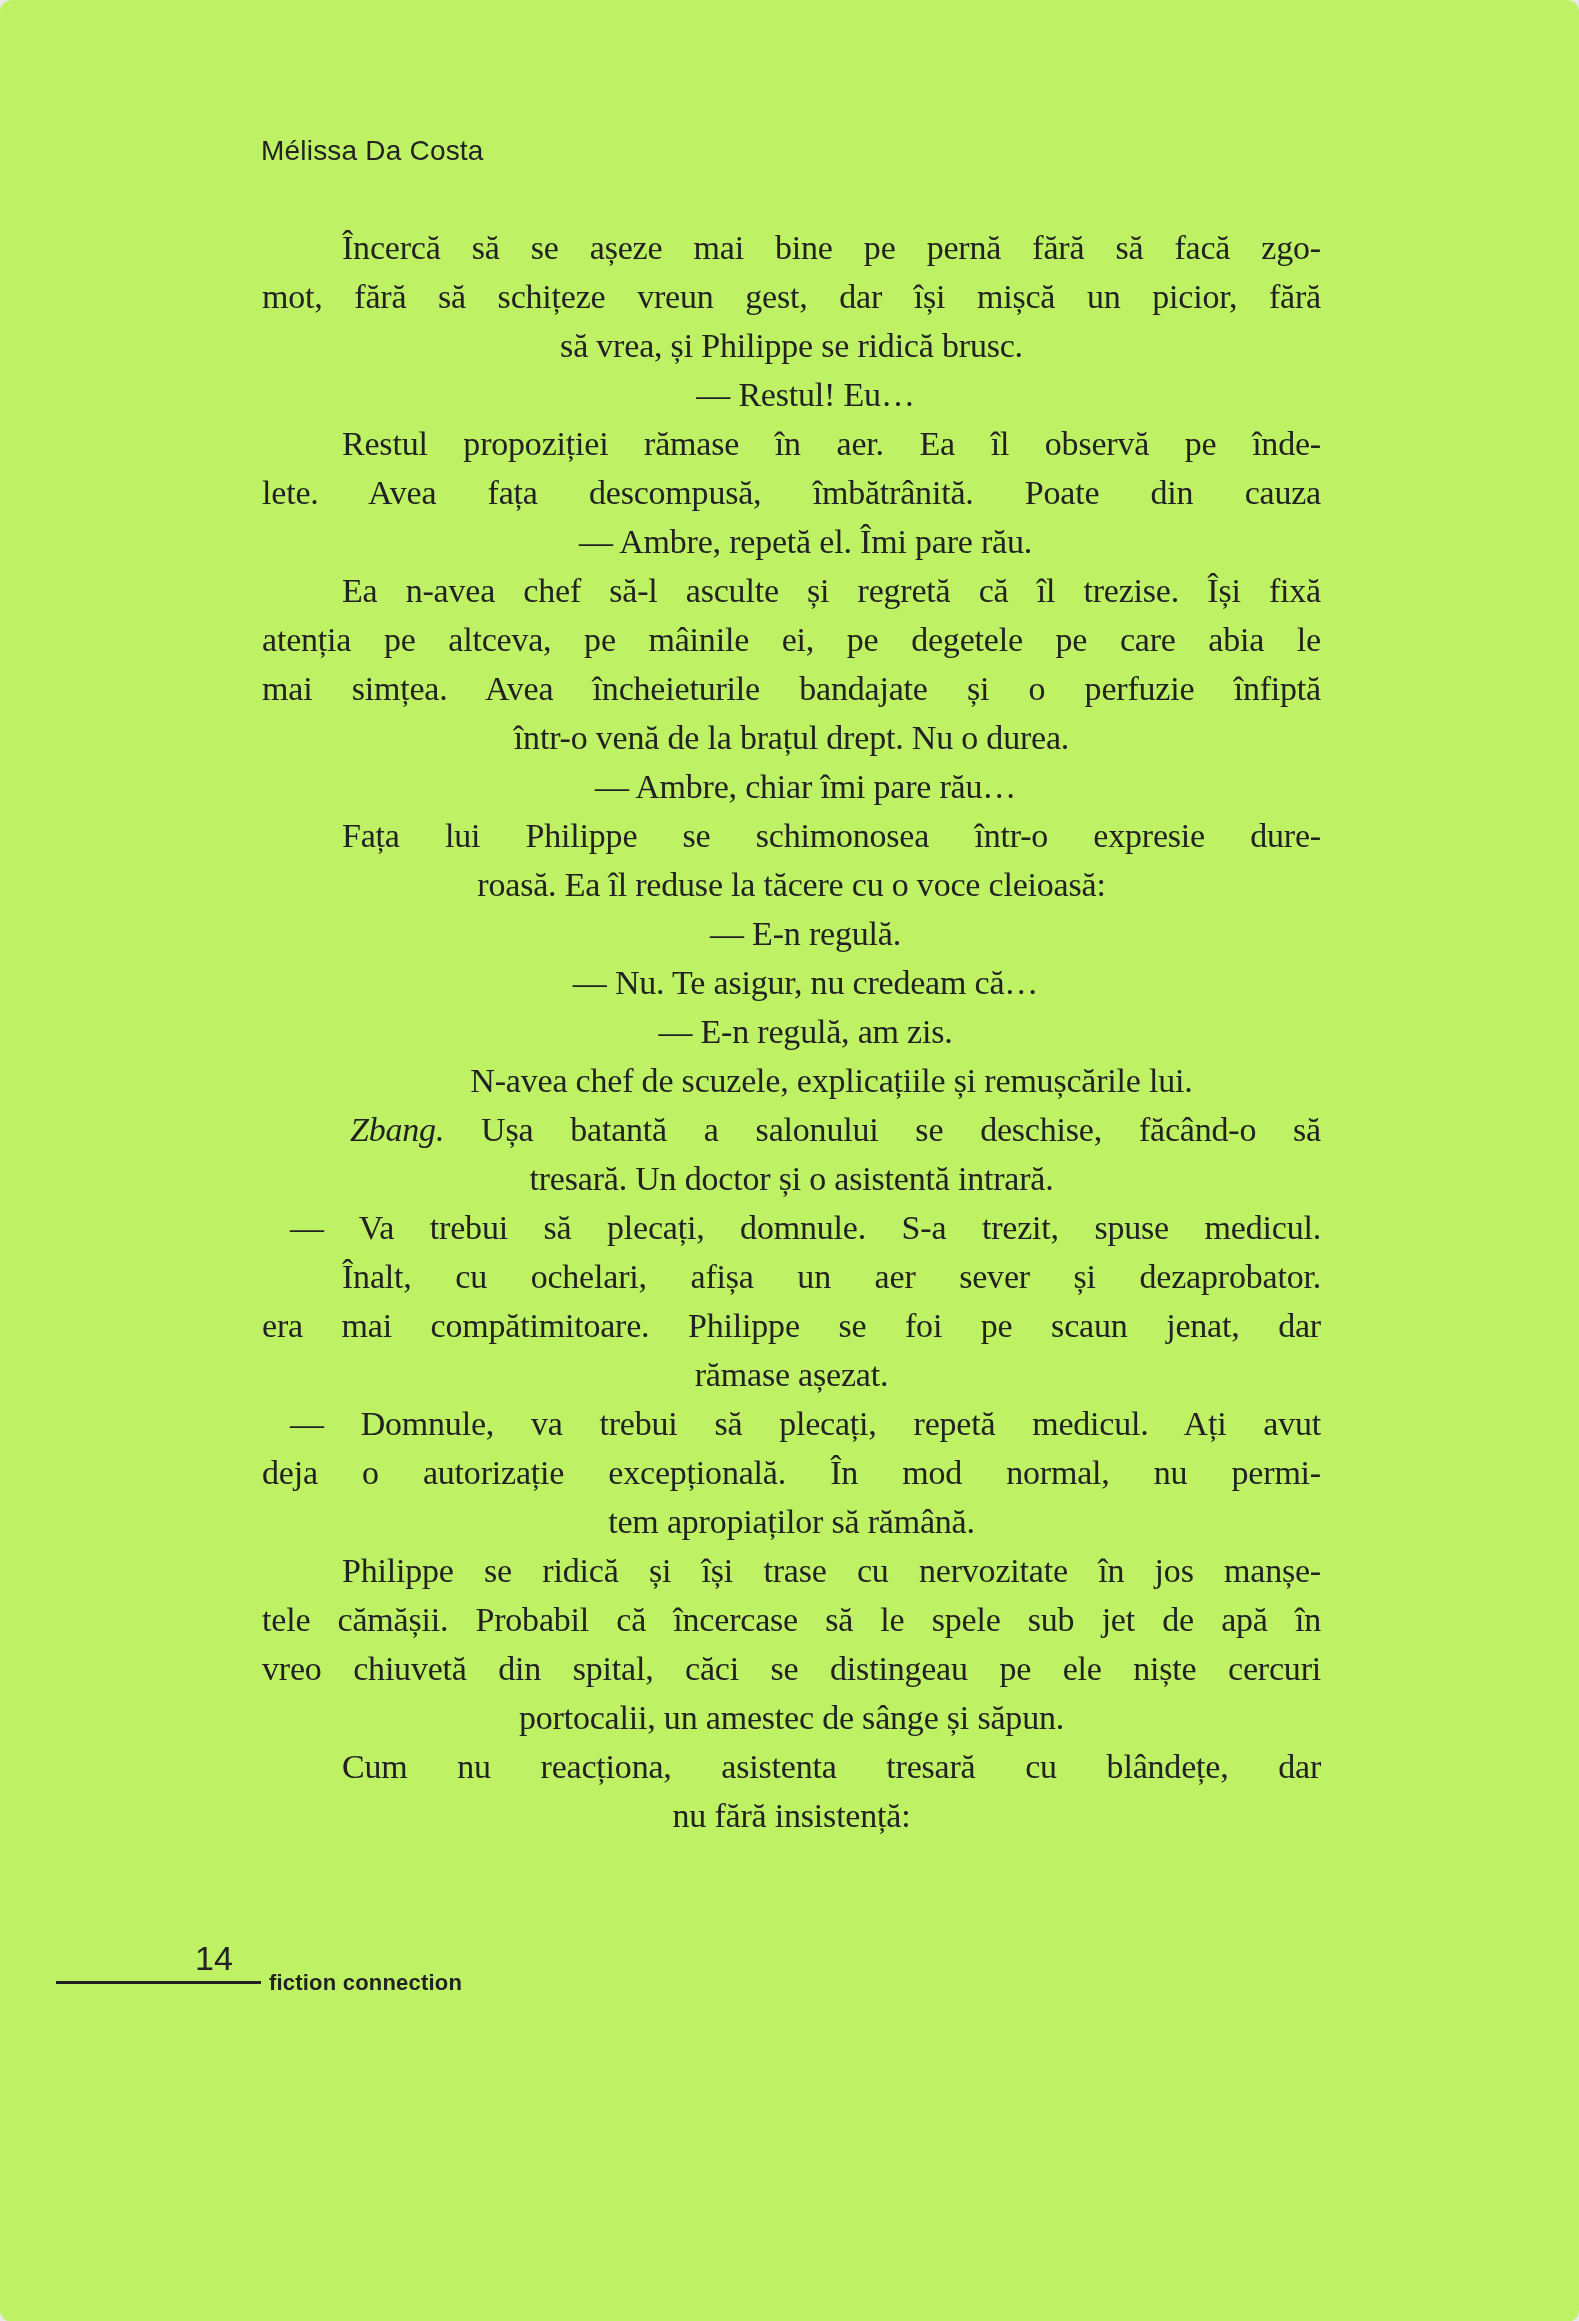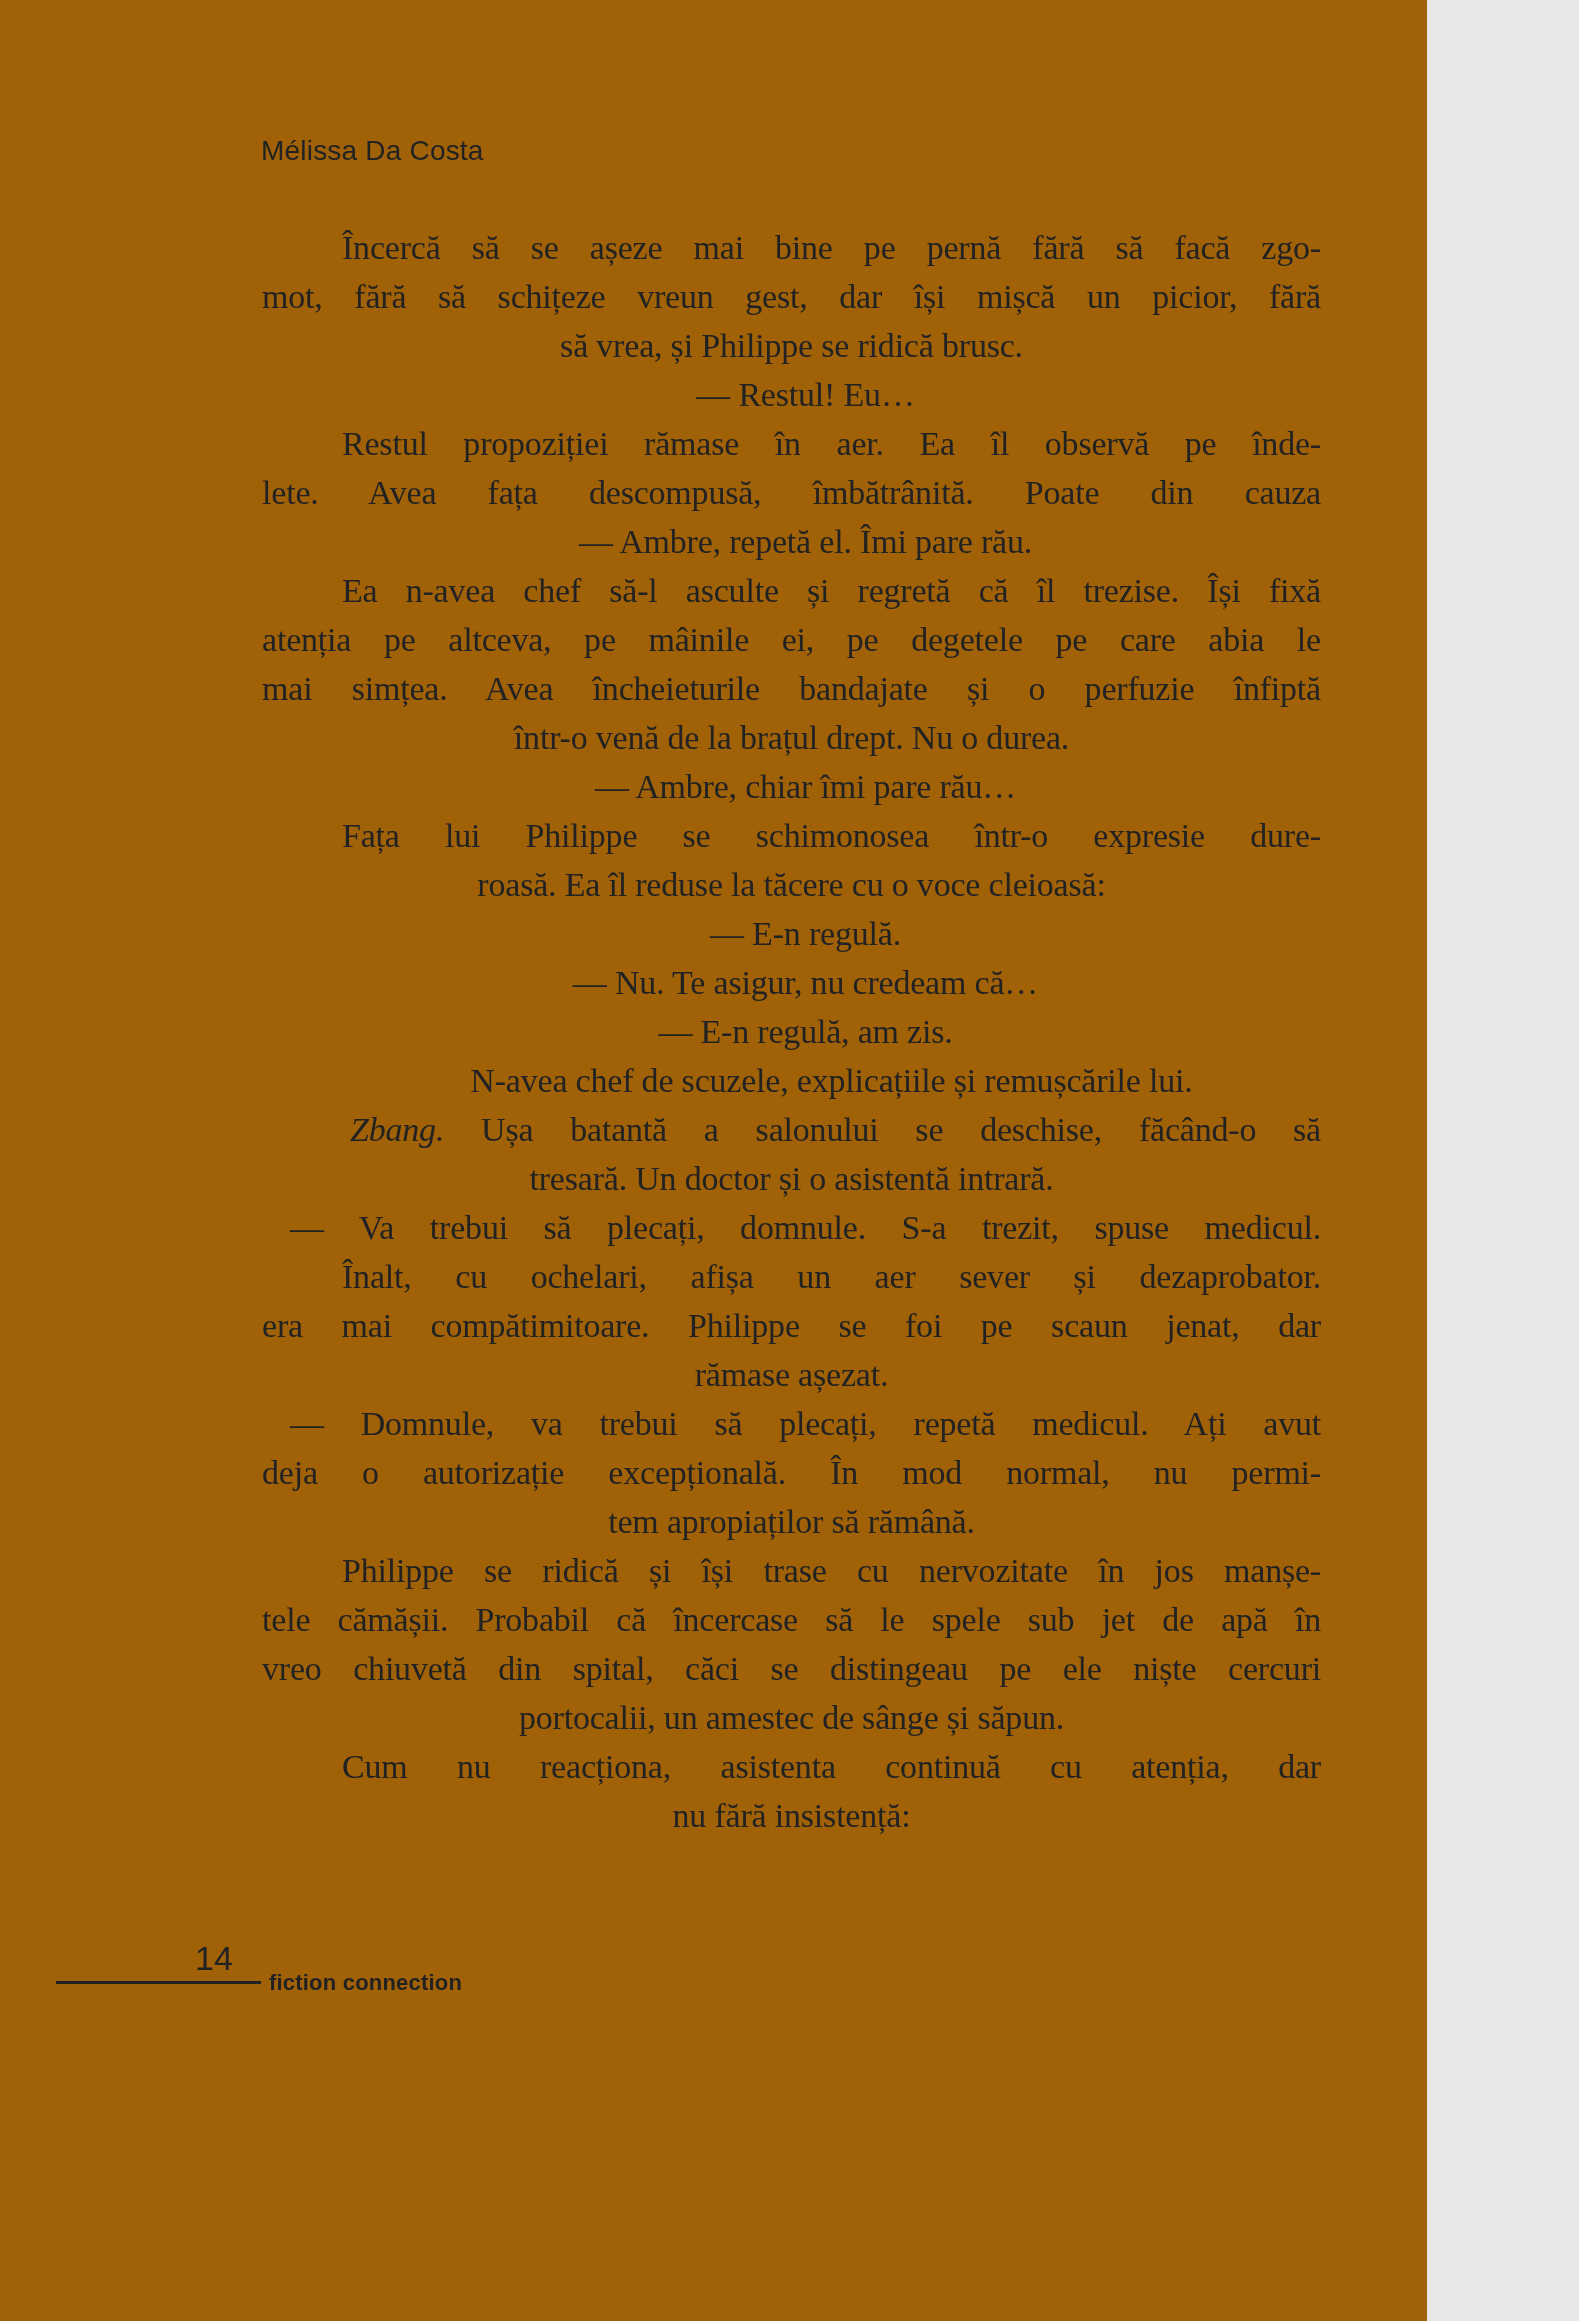--- a/index.html
+++ b/index.html
@@ -1,23 +1,24 @@
 <!DOCTYPE html>
 <html><head>
 <meta charset="utf-8">
 <style>
   html, body { margin: 0; padding: 0; background: #e8e8e8; }
   .page {
     position: relative;
-    width: 1427px;
+    width: 1579px;
     height: 2322px;
-    background: #a16207;
+    background: #bef264;
     font-family: "Liberation Serif", "DejaVu Serif", serif;
     color: #222222;
     overflow: hidden;
+    border-radius: 12px;
   }
   .author {
     position: absolute;
     left: 261px;
     top: 135px;
     font-family: "Liberation Sans", "DejaVu Sans", sans-serif;
     font-size: 28px;
     font-weight: 500;
     letter-spacing: 0.2px;
     color: #222222;
@@ -103,21 +104,21 @@
       <div class="line para fill">Înalt, cu ochelari, afișa un aer sever și dezaprobator.</div>
       <div class="line fill">era mai compătimitoare. Philippe se foi pe scaun jenat, dar</div>
       <div class="line">rămase așezat.</div>
       <div class="line dlg fill">— Domnule, va trebui să plecați, repetă medicul. Ați avut</div>
       <div class="line fill">deja o autorizație excepțională. În mod normal, nu permi-</div>
       <div class="line">tem apropiaților să rămână.</div>
       <div class="line para fill">Philippe se ridică și își trase cu nervozitate în jos manșe-</div>
       <div class="line fill">tele cămășii. Probabil că încercase să le spele sub jet de apă în</div>
       <div class="line fill">vreo chiuvetă din spital, căci se distingeau pe ele niște cercuri</div>
       <div class="line">portocalii, un amestec de sânge și săpun.</div>
-      <div class="line para fill">Cum nu reacționa, asistenta continuă cu atenția, dar</div>
+      <div class="line para fill">Cum nu reacționa, asistenta tresară cu blândețe, dar</div>
       <div class="line">nu fără insistență:</div>
     </div>
 
   <div class="pagenum">14</div>
 
   <div class="rule"></div>
 
   <div class="imprint">fiction connection</div>
 
 </div>

